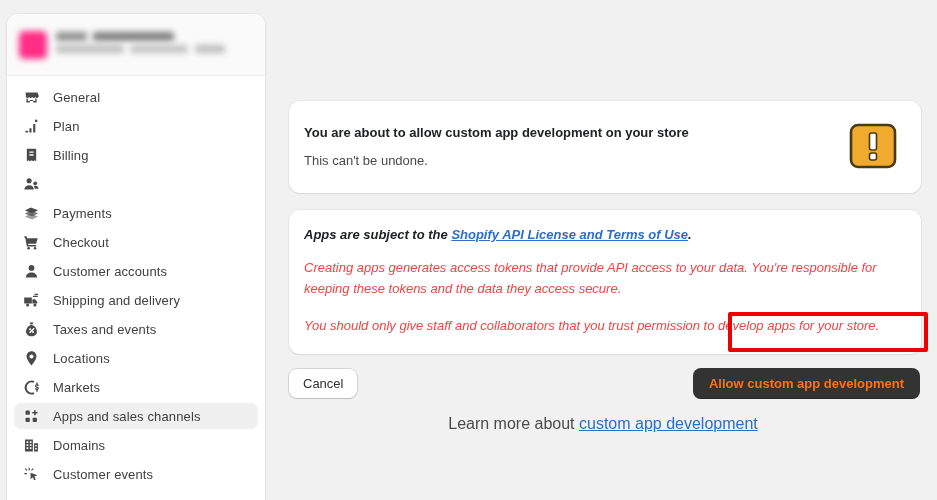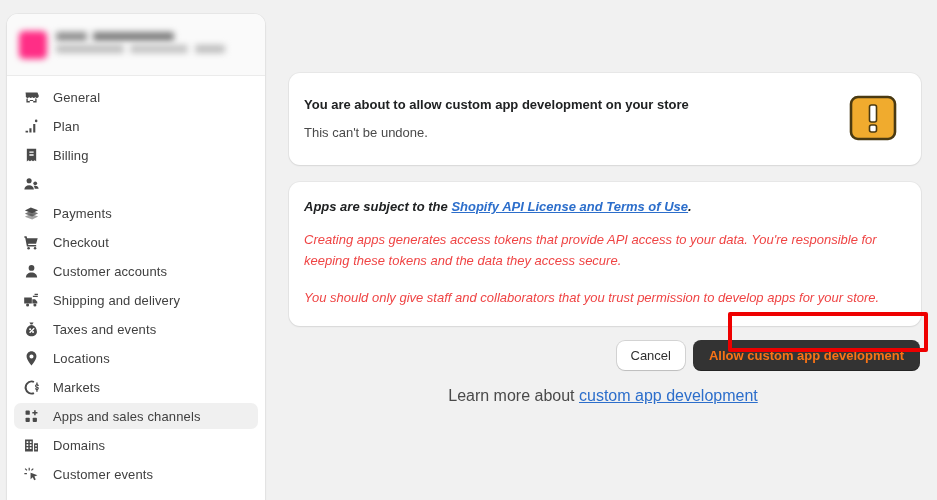--- a/index.html
+++ b/index.html
@@ -99,20 +99,21 @@
     position: absolute;
     left: 289px;
     top: 73px;
     width: 632px;
   }
   .card {
     background: #ffffff;
     border-radius: 11px;
     box-shadow: 0 0 0 1px rgba(0,0,0,0.04), 0 1px 2px rgba(0,0,0,0.07);
     box-sizing: border-box;
+    margin-top: 28px;
   }
   #warning-card {
     padding: 17px 18px 18px 15px;
     display: flex;
     align-items: flex-start;
     justify-content: space-between;
     min-height: 92px;
   }
   .warn-text { padding-top: 7px; }
   .warn-title {
@@ -156,21 +157,21 @@
     line-height: 1.63;
     margin: 0 0 16px 0;
     max-width: 600px;
   }
   .terms-p.last { margin-bottom: 0; }
 
   
   #actions {
     margin-top: 14px;
     display: flex;
-    justify-content: flex-end;
+    justify-content: space-between;
     align-items: center;
     gap: 8px;
     padding-right: 1px;
   }
   #cancel-button {
     background: #ffffff;
     border: none;
     box-shadow: 0 0 0 1px rgba(0,0,0,0.12), 0 1px 1px rgba(0,0,0,0.10);
     border-radius: 8px;
     padding: 7px 14px;

